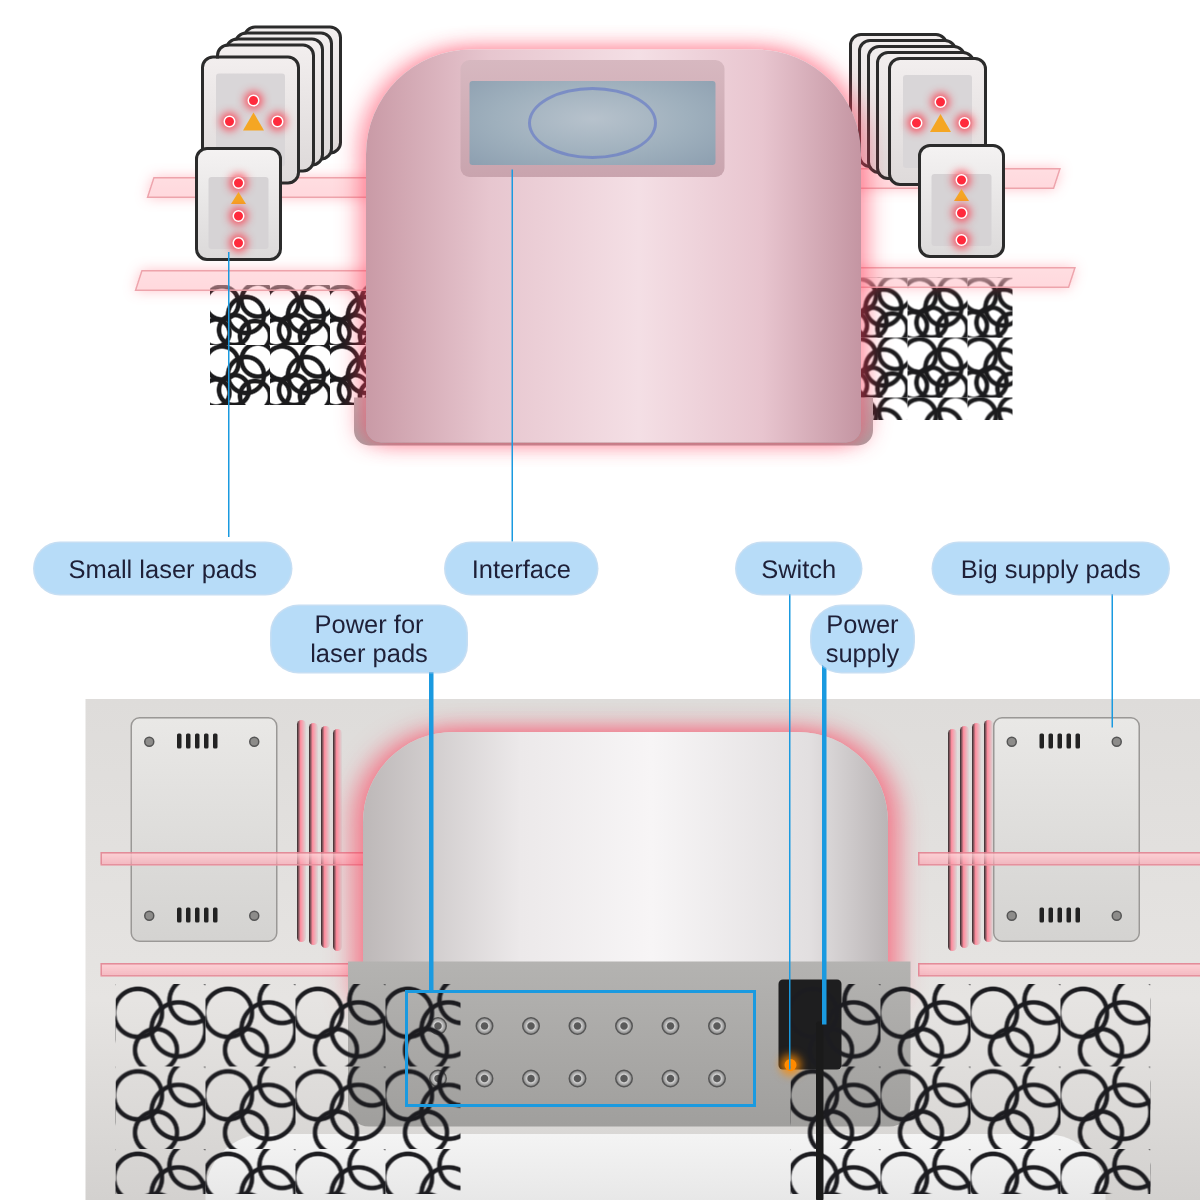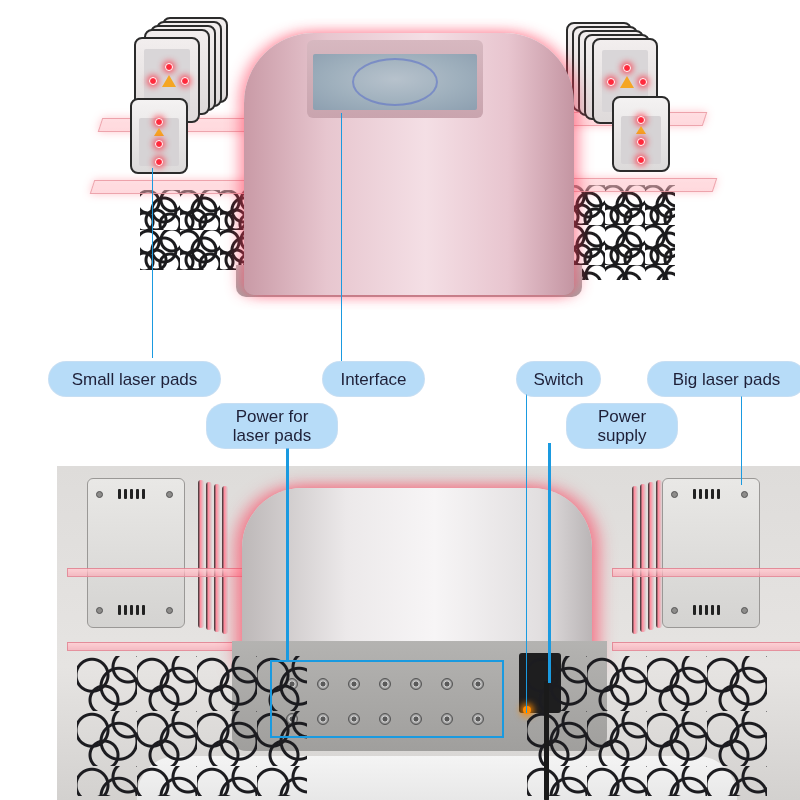--- a/index.html
+++ b/index.html
@@ -149,21 +149,20 @@
       border: 2px solid #1a9ae0;
     }
 
     
     .label {
       position: absolute; background: #b7dcf8; color: #1e2038;
       border-radius: 18px; font-size: 17px; line-height: 19px;
       text-align: center; display: flex; align-items: center; justify-content: center;
       box-shadow: 0 0 0 1px rgba(160,200,235,0.6);
       white-space: pre-line;
-      margin-left: 26px;
     }
     .leader { position: absolute; background: #1a9ae0; width: 2px; }
     .leader.thick { width: 3px; }
   </style>
 </head>
 <body>
 
 <div class="abs top-device">
 
   <div class="cables" style="left:140px; top:190px; width:110px; height:80px;"></div>
@@ -319,17 +318,17 @@
 <div class="socket-frame"></div>
 
 <div class="leader thick" style="left:286px; top:445px; height:216px;"></div>
 <div class="leader" style="left:526px; top:393px; height:320px; width:1px;"></div>
 <div class="leader thick" style="left:548px; top:443px; height:240px;"></div>
 <div class="leader" style="left:741px; top:393px; height:92px; width:1px;"></div>
 
 <div class="label" style="left:23px; top:362px; width:171px; height:34px;">Small laser pads</div>
 <div class="label" style="left:297px; top:362px; width:101px; height:34px;">Interface</div>
 <div class="label" style="left:491px; top:362px; width:83px; height:34px;">Switch</div>
-<div class="label" style="left:622px; top:362px; width:157px; height:34px;">Big laser pads</div>
+<div class="label" style="left:622px; top:362px; width:157px; height:34px;">Big supply pads</div>
 <div class="label" style="left:181px; top:404px; width:130px; height:44px;">Power for
 laser pads</div>
-<div class="label" style="left:541px; top:404px; width:110px; height:44px;">Power
+<div class="label" style="left:541px; top:404px; width:68px; height:44px;border-radius:20px;">Power
 supply</div>
 
 </body></html>

